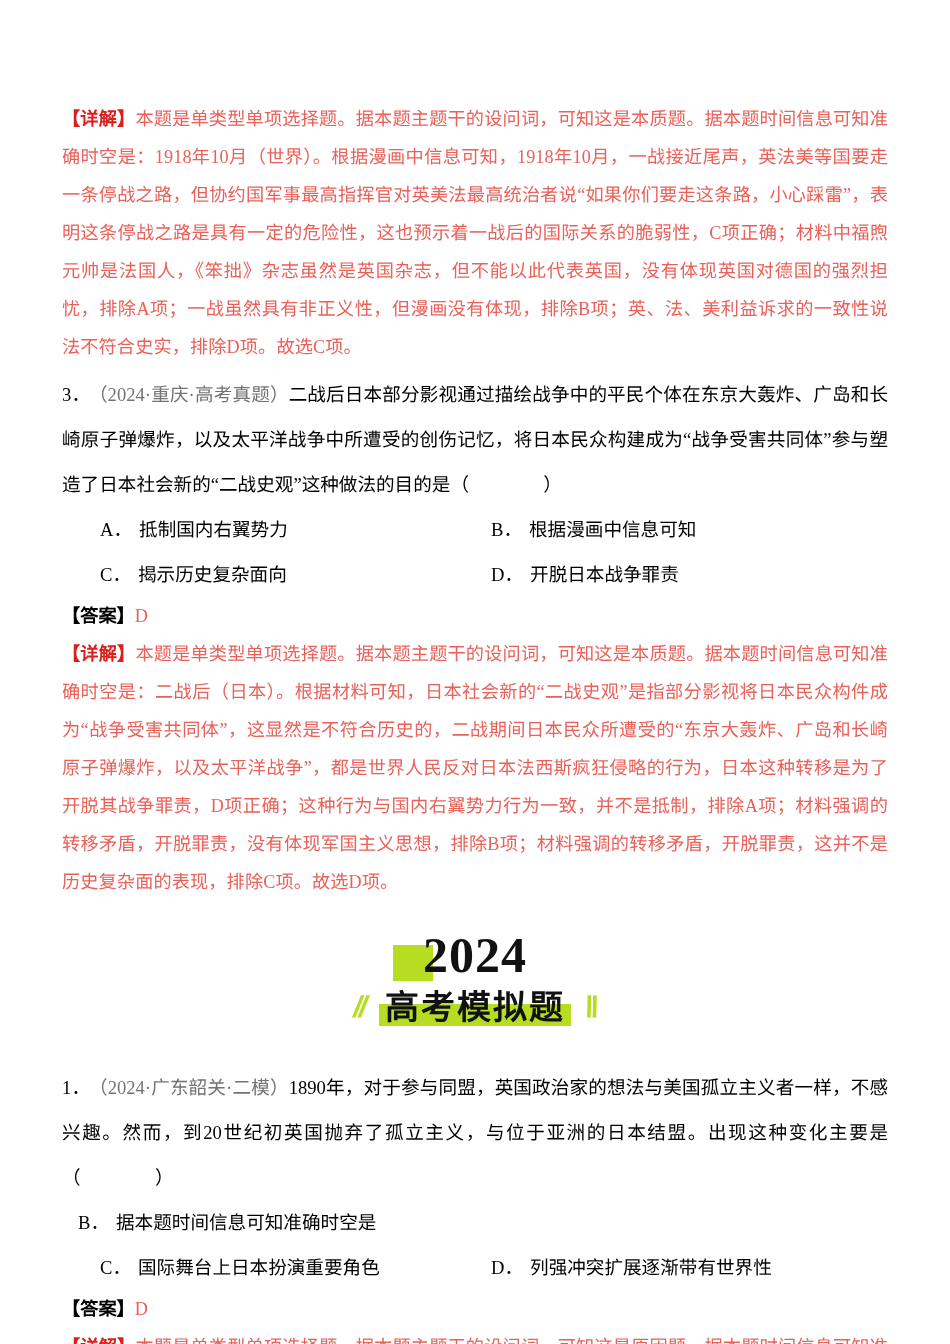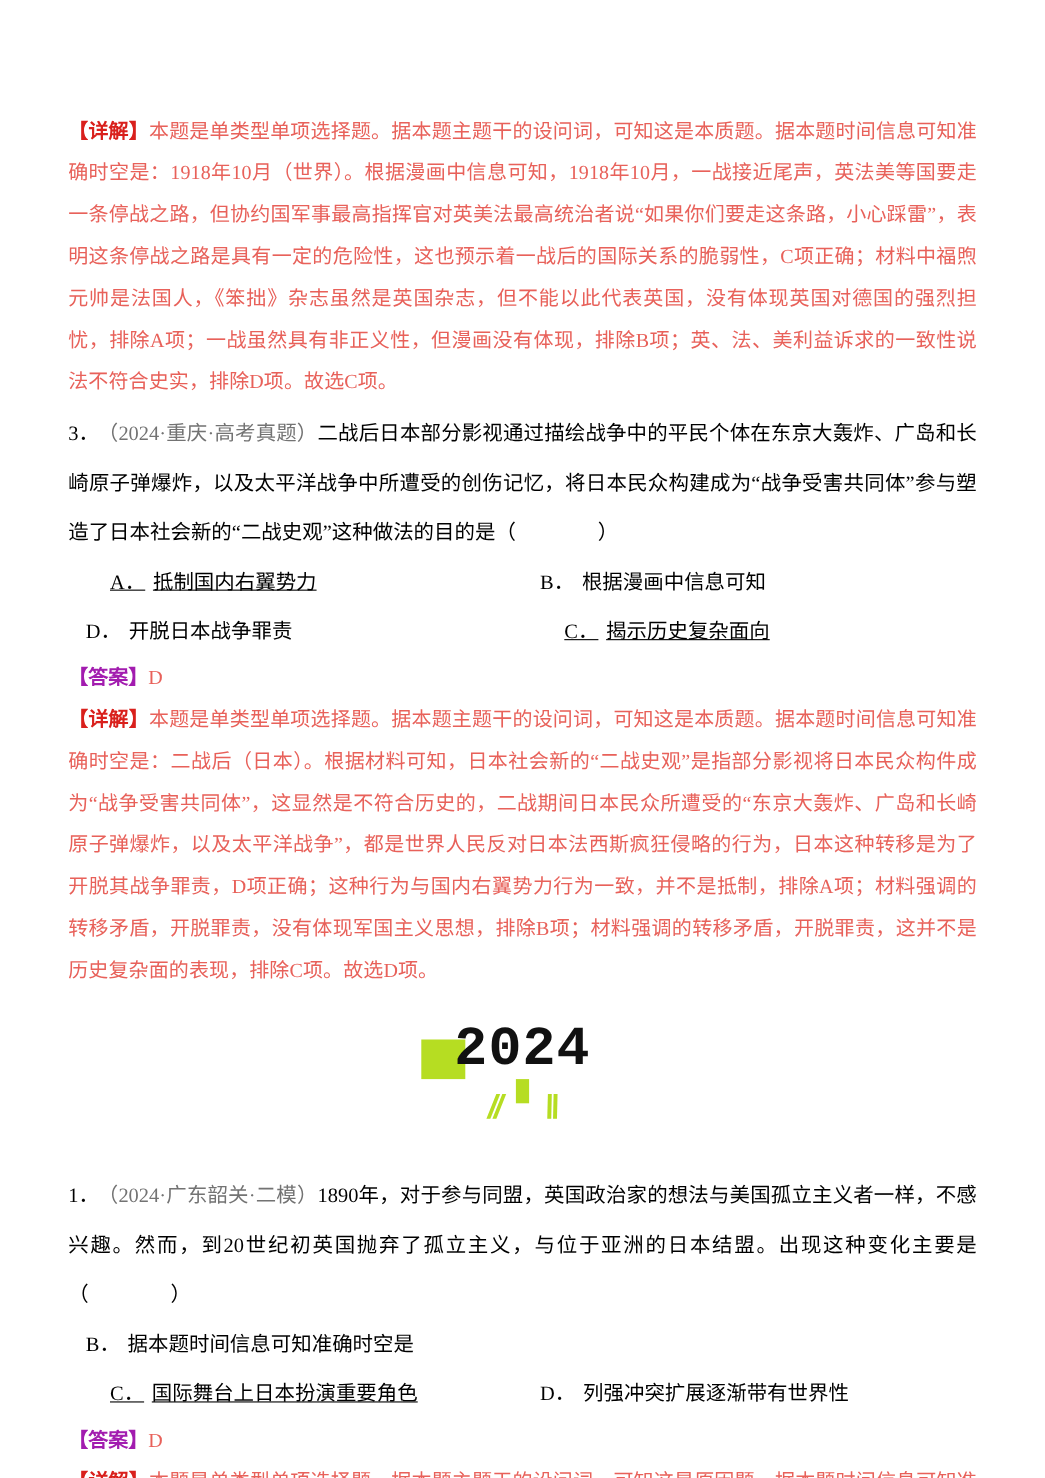--- a/index.html
+++ b/index.html
@@ -50,21 +50,21 @@
     font-weight: bold;
   }
 
   .answer {
     color: #e8615a;
     font-size: 18.2px;
     line-height: 38px;
     margin: 0;
   }
   .answer .tag {
-    color: #a21caf;
+    color: #000000;
     font-weight: bold;
   }
 
   .question {
     color: #000000;
     font-size: 18.6px;
     line-height: 45px;
     text-align: justify;
     text-justify: inter-ideograph;
     margin: 0;
@@ -88,21 +88,21 @@
   }
   .opt-row {
     display: flex;
     width: 100%;
   }
   .opt {
     width: 50%;
     box-sizing: border-box;
     white-space: nowrap;
   }
-  .opt.left  { padding-left: 38px; text-decoration: underline; }
+  .opt.left  { padding-left: 38px; }
   .opt.right { padding-left: 16px; }
   .opt .letter { margin-right: 7px; }
 
   
   .banner {
     position: relative;
     height: 120px;
     margin: 28px 0 16px 0;
   }
   .banner-inner {
@@ -122,21 +122,21 @@
   .banner-year-chip {
     position: absolute;
     left: -30px;
     top: 16px;
     width: 40px;
     height: 36px;
     background: #b6dd22;
   }
   .banner-year {
     position: relative;
-    font-family: Liberation Mono, monospace;
+    font-family: Liberation Serif, serif;
     font-weight: bold;
     font-size: 50px;
     line-height: 52px;
     color: #111111;
     letter-spacing: 1px;
     z-index: 2;
   }
   .banner-sub-wrap {
     position: relative;
     display: flex;
@@ -190,39 +190,40 @@
     <div class="gap-sm"></div>
 
     <p class="question"><span class="qnum">3．</span><span class="source">（2024·重庆·高考真题）</span><span>二战后日本部分影视通过描绘战争中的平民个体在东京大轰炸、广岛和长崎原子弹爆炸，以及太平洋战争中所遭受的创伤记忆，将日本民众构建成为“战争受害共同体”参与塑造了日本社会新的“二战史观”这种做法的目的是（　　　　）</span></p>
 
     <div class="options">
       <div class="opt-row">
         <div class="opt left"><span class="letter">A．</span><span>抵制国内右翼势力</span></div>
         <div class="opt right"><span class="letter">B．</span><span>根据漫画中信息可知</span></div>
       </div>
       <div class="opt-row">
+        <div class="opt left"><span class="letter">C．</span><span>揭示历史复杂面向</span></div>
         <div class="opt right"><span class="letter">D．</span><span>开脱日本战争罪责</span></div>
-        <div class="opt left"><span class="letter">C．</span><span>揭示历史复杂面向</span></div>
       </div>
     </div>
 
     <p class="answer"><span class="tag">【答案】</span><span>D</span></p>
 
     <p class="para explain"><span class="tag">【详解】</span><span>本题是单类型单项选择题。据本题主题干的设问词，可知这是本质题。据本题时间信息可知准确时空是：二战后（日本）。根据材料可知，日本社会新的“二战史观”是指部分影视将日本民众构件成为“战争受害共同体”，这显然是不符合历史的，二战期间日本民众所遭受的“东京大轰炸、广岛和长崎原子弹爆炸，以及太平洋战争”，都是世界人民反对日本法西斯疯狂侵略的行为，日本这种转移是为了开脱其战争罪责，D项正确；这种行为与国内右翼势力行为一致，并不是抵制，排除A项；材料强调的转移矛盾，开脱罪责，没有体现军国主义思想，排除B项；材料强调的转移矛盾，开脱罪责，这并不是历史复杂面的表现，排除C项。故选D项。</span></p>
 
     <div class="banner">
       <div class="banner-inner">
         <div class="banner-year-wrap">
           <span class="banner-year-chip"></span>
           <span class="banner-year">2024</span>
         </div>
         <div class="banner-sub-wrap">
           <span class="slash left">//</span>
           <span class="banner-sub-box">
             <span class="banner-sub-hl"></span>
+            <span class="banner-sub">高考模拟题</span>
           </span>
           <span class="slash right">\\</span>
         </div>
       </div>
     </div>
 
     <p class="question"><span class="qnum">1．</span><span class="source">（2024·广东韶关·二模）</span><span>1890年，对于参与同盟，英国政治家的想法与美国孤立主义者一样，不感兴趣。然而，到20世纪初英国抛弃了孤立主义，与位于亚洲的日本结盟。出现这种变化主要是（　　　　）</span></p>
 
     <div class="options">
       <div class="opt-row">

